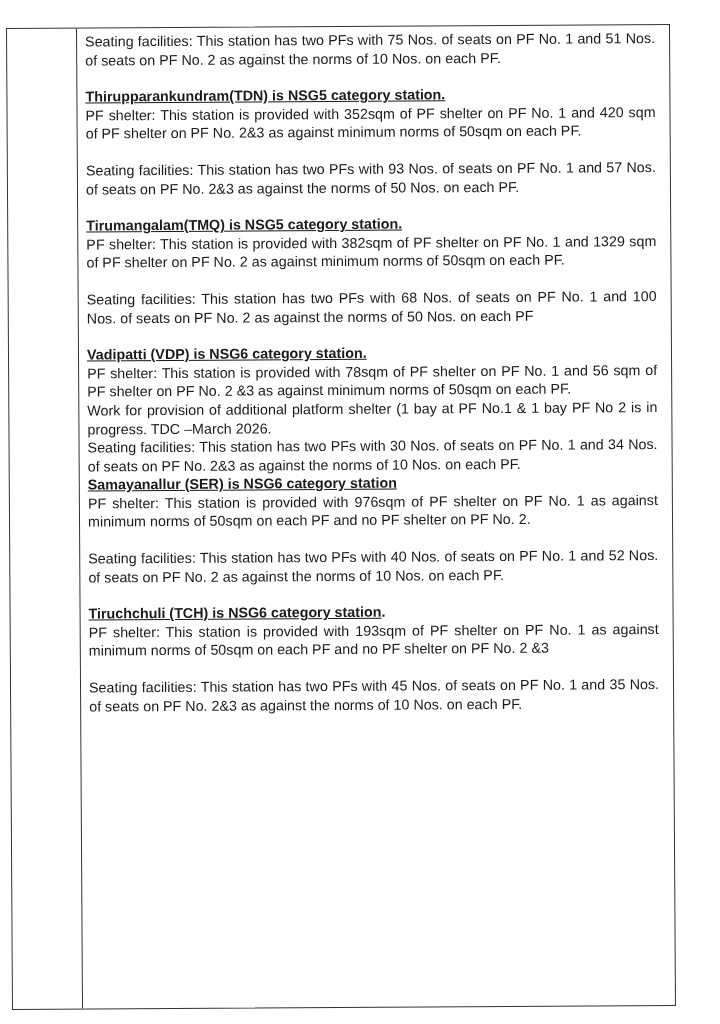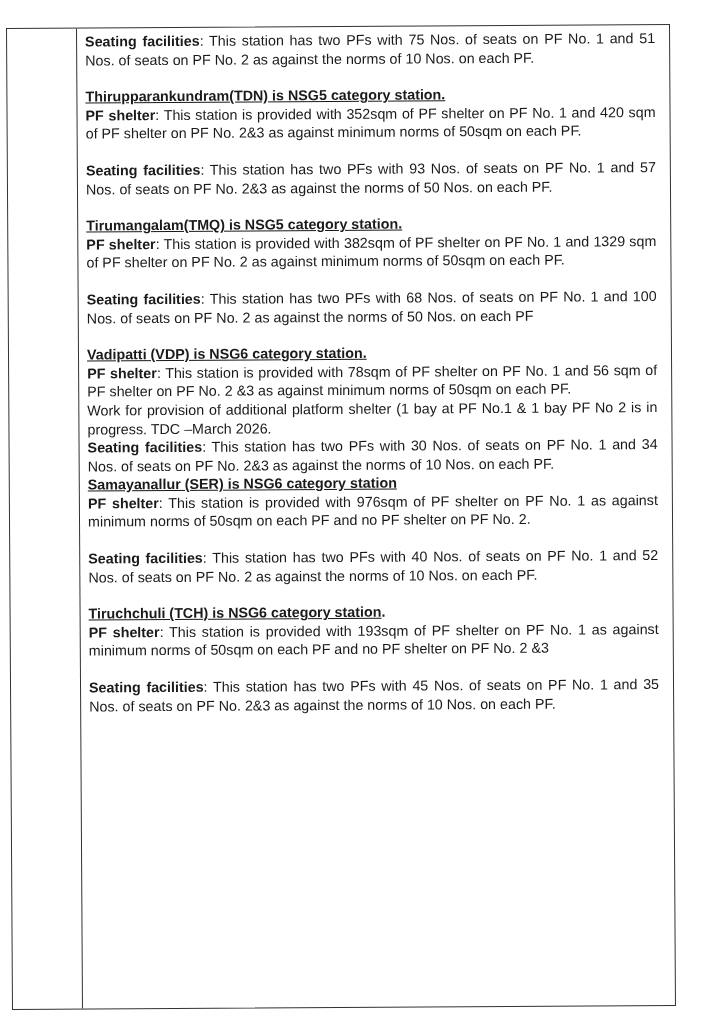--- a/index.html
+++ b/index.html
@@ -3,21 +3,21 @@
 <meta charset="utf-8">
 <style>
   html, body { margin: 0; padding: 0; background: #ffffff; }
   body { width: 720px; height: 1024px; position: relative; overflow: hidden;
          font-family: "Liberation Sans", sans-serif; color: #1a1a1a; }
   .table-frame { position: absolute; left: 6px; top: 28px; width: 664px; height: 982px;
                  border: 1.3px solid #333; box-sizing: border-box; transform: rotate(-0.35deg); transform-origin: left top; }
   .left-col { position: absolute; left: 0; top: 0; bottom: 0; width: 69px; border-right: 1.3px solid #333; }
   .content { position: absolute; left: 78px; top: 4px; width: 570px; font-size: 14.3px; line-height: 18.6px; }
   .para { margin: 0; text-align: justify; }
-  .label { font-weight: bold; }
+  .label { font-weight: normal; }
   .heading { font-weight: bold; text-decoration: underline; margin: 0; }
   .gap { height: 18px; }
 </style>
 </head>
 <body>
 
 <div class="table-frame">
   <div class="left-col"></div>
   <div class="content">
 

